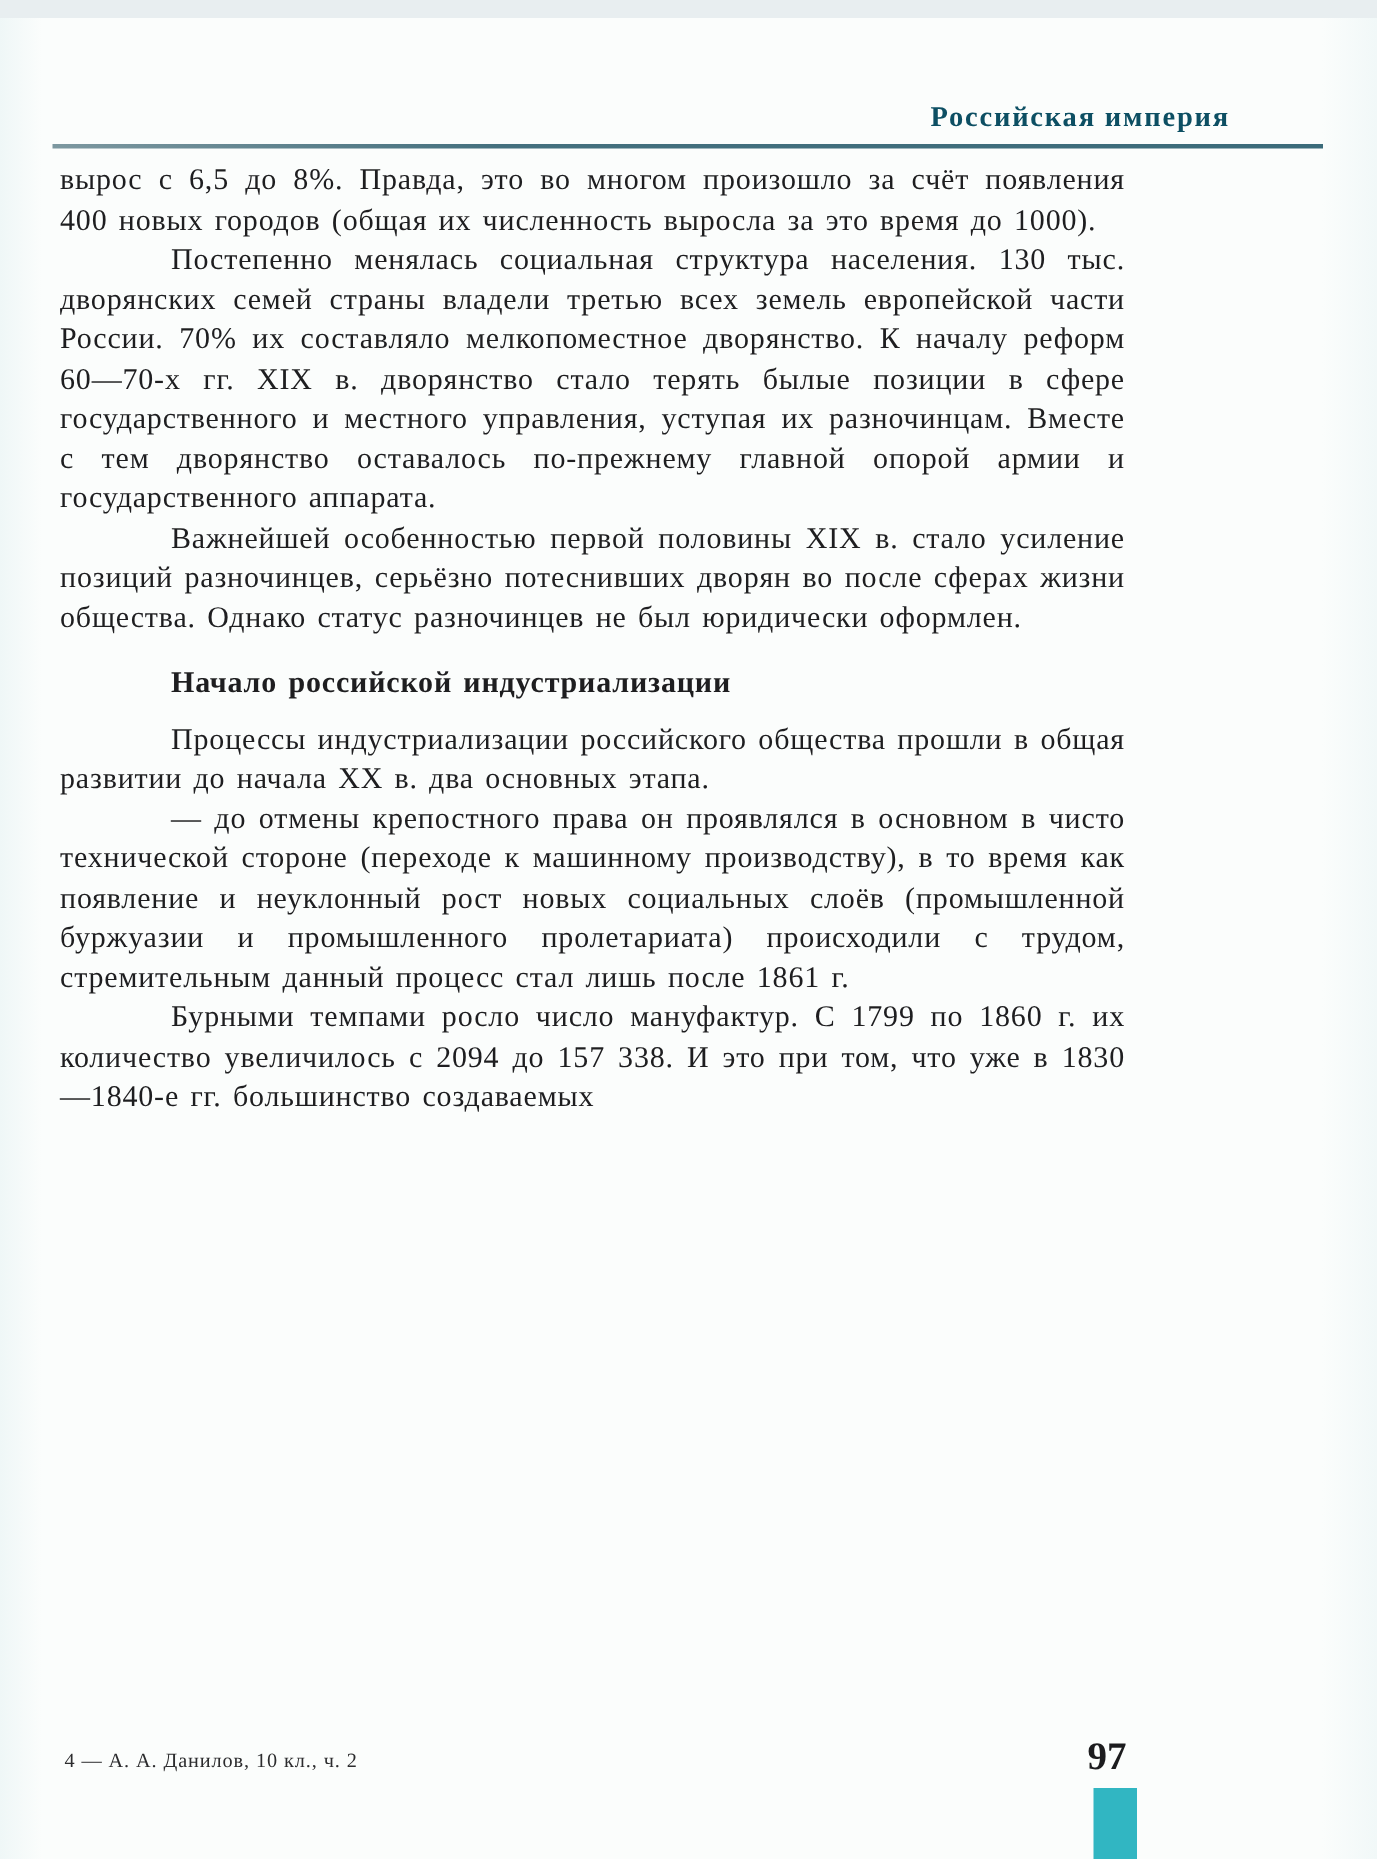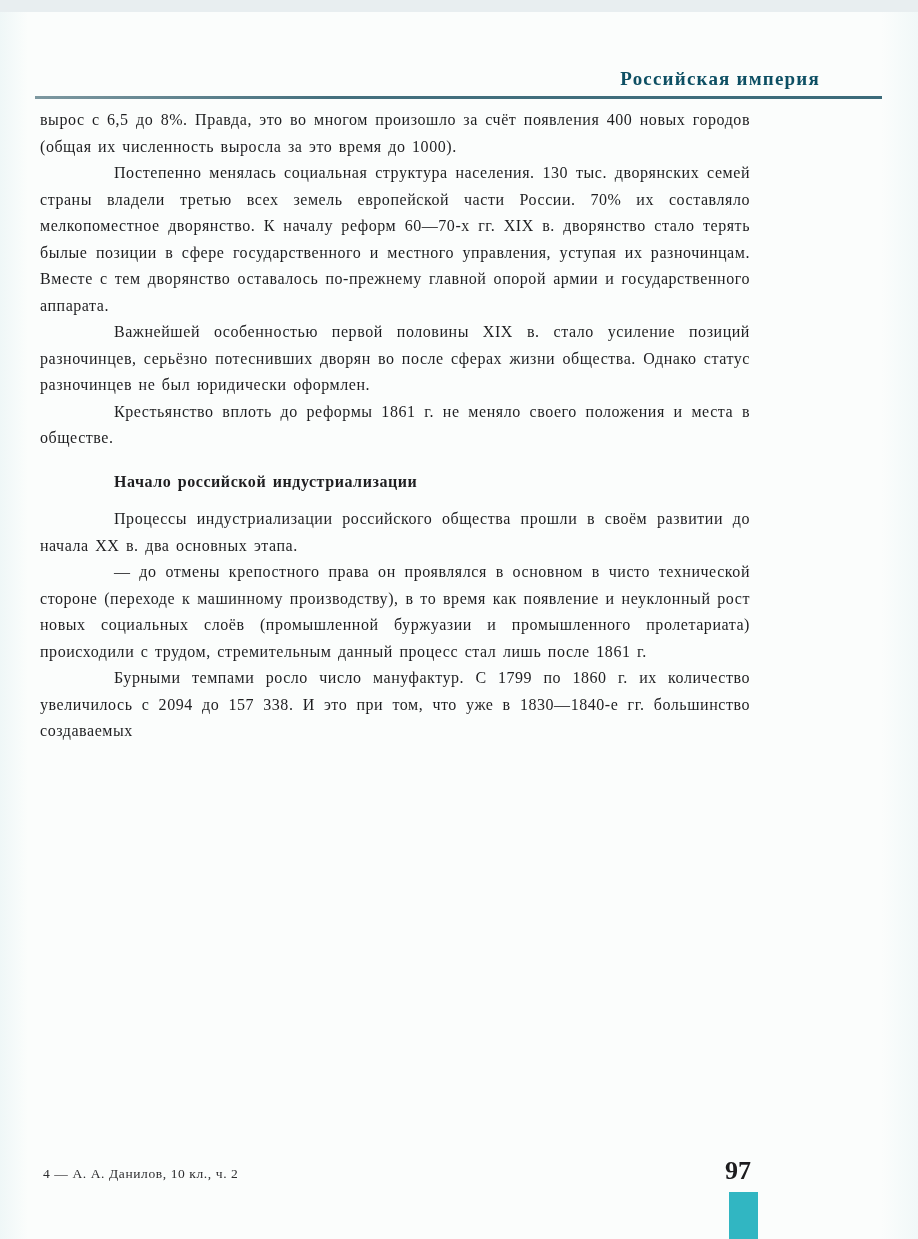--- a/index.html
+++ b/index.html
@@ -32,21 +32,21 @@
     left: 35px;
     width: 847px;
     height: 3px;
     background: linear-gradient(90deg, #7d98a0, #44707e 35%, #3b6b7a);
   }
   .text-column {
     position: absolute;
     top: 95px;
     left: 40px;
     width: 710px;
-    font-size: 16px;
+    font-size: 20px;
     line-height: 26.5px;
     letter-spacing: 0.55px;
     word-spacing: 2px;
   }
   .para {
     margin: 0;
     text-indent: 74px;
     text-align: justify;
   }
   .para.no-indent {
@@ -91,23 +91,22 @@
 <div class="page">
 
   <span class="header-title">Российская империя</span>
 
   <div class="header-rule"></div>
 
   <div class="text-column">
       <p class="para no-indent"><span>вырос с 6,5 до 8%. Правда, это во многом произошло за счёт появления 400 новых городов (общая их численность выросла за это время до 1000).</span></p>
       <p class="para"><span>Постепенно менялась социальная структура населения. 130 тыс. дворянских семей страны владели третью всех земель европейской части России. 70% их составляло мелкопоместное дворянство. К началу реформ 60—70-х гг. XIX в. дворянство стало терять былые позиции в сфере государственного и местного управления, уступая их разночинцам. Вместе с тем дворянство оставалось по-прежнему главной опорой армии и государственного аппарата.</span></p>
       <p class="para"><span>Важнейшей особенностью первой половины XIX в. стало усиление позиций разночинцев, серьёзно потеснивших дворян во после сферах жизни общества. Однако статус разночинцев не был юридически оформлен.</span></p>
-      <p class="para"><span>Крестьянство вплоть до реформы 1861 г. не меняло своего положения и места в обществе.</span></p>
       <p class="para heading"><span>Начало российской индустриализации</span></p>
-      <p class="para"><span>Процессы индустриализации российского общества прошли в своём развитии до начала XX в. два основных этапа.</span></p>
+      <p class="para"><span>Процессы индустриализации российского общества прошли в общая развитии до начала XX в. два основных этапа.</span></p>
       <p class="para"><span>— до отмены крепостного права он проявлялся в основном в чисто технической стороне (переходе к машинному производству), в то время как появление и неуклонный рост новых социальных слоёв (промышленной буржуазии и промышленного пролетариата) происходили с трудом, стремительным данный процесс стал лишь после 1861 г.</span></p>
       <p class="para"><span>Бурными темпами росло число мануфактур. С 1799 по 1860 г. их количество увеличилось с 2094 до 157 338. И это при том, что уже в 1830—1840-е гг. большинство создаваемых</span></p>
     </div>
 
   <div class="footer-note">4 — А. А. Данилов, 10 кл., ч. 2</div>
 
   <div class="page-number">97</div>
 
   <div class="edge-tab"></div>
 

